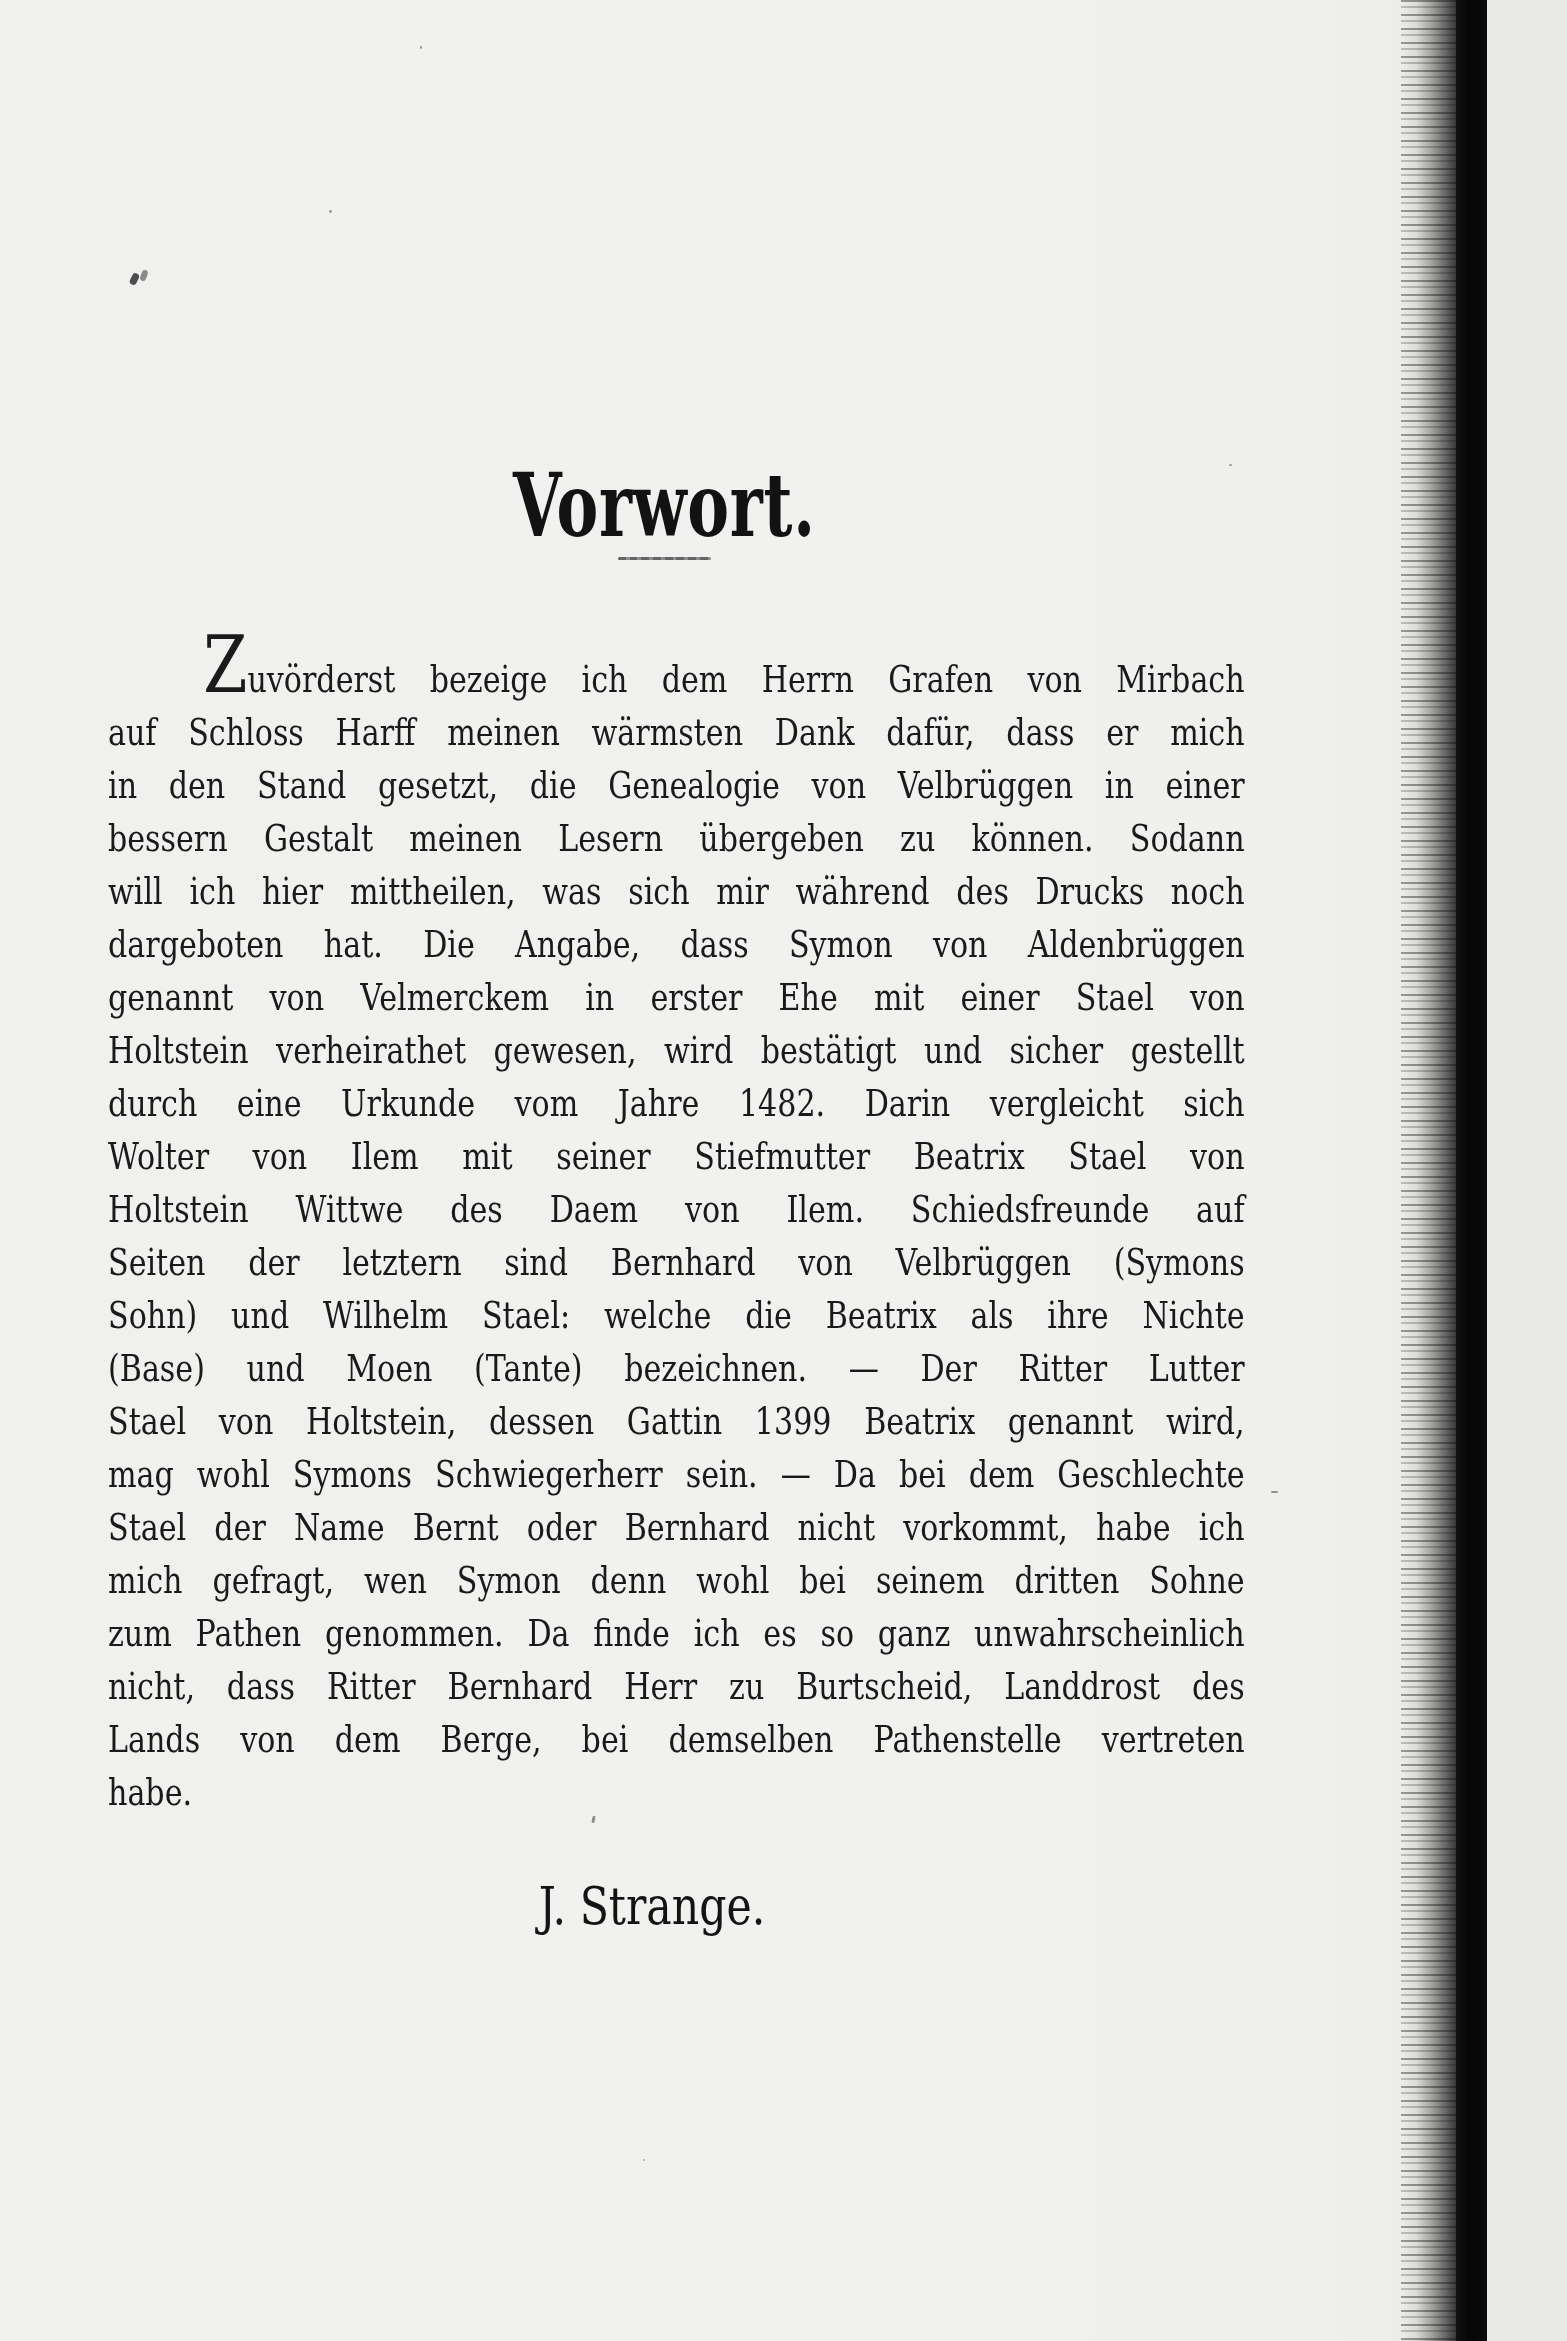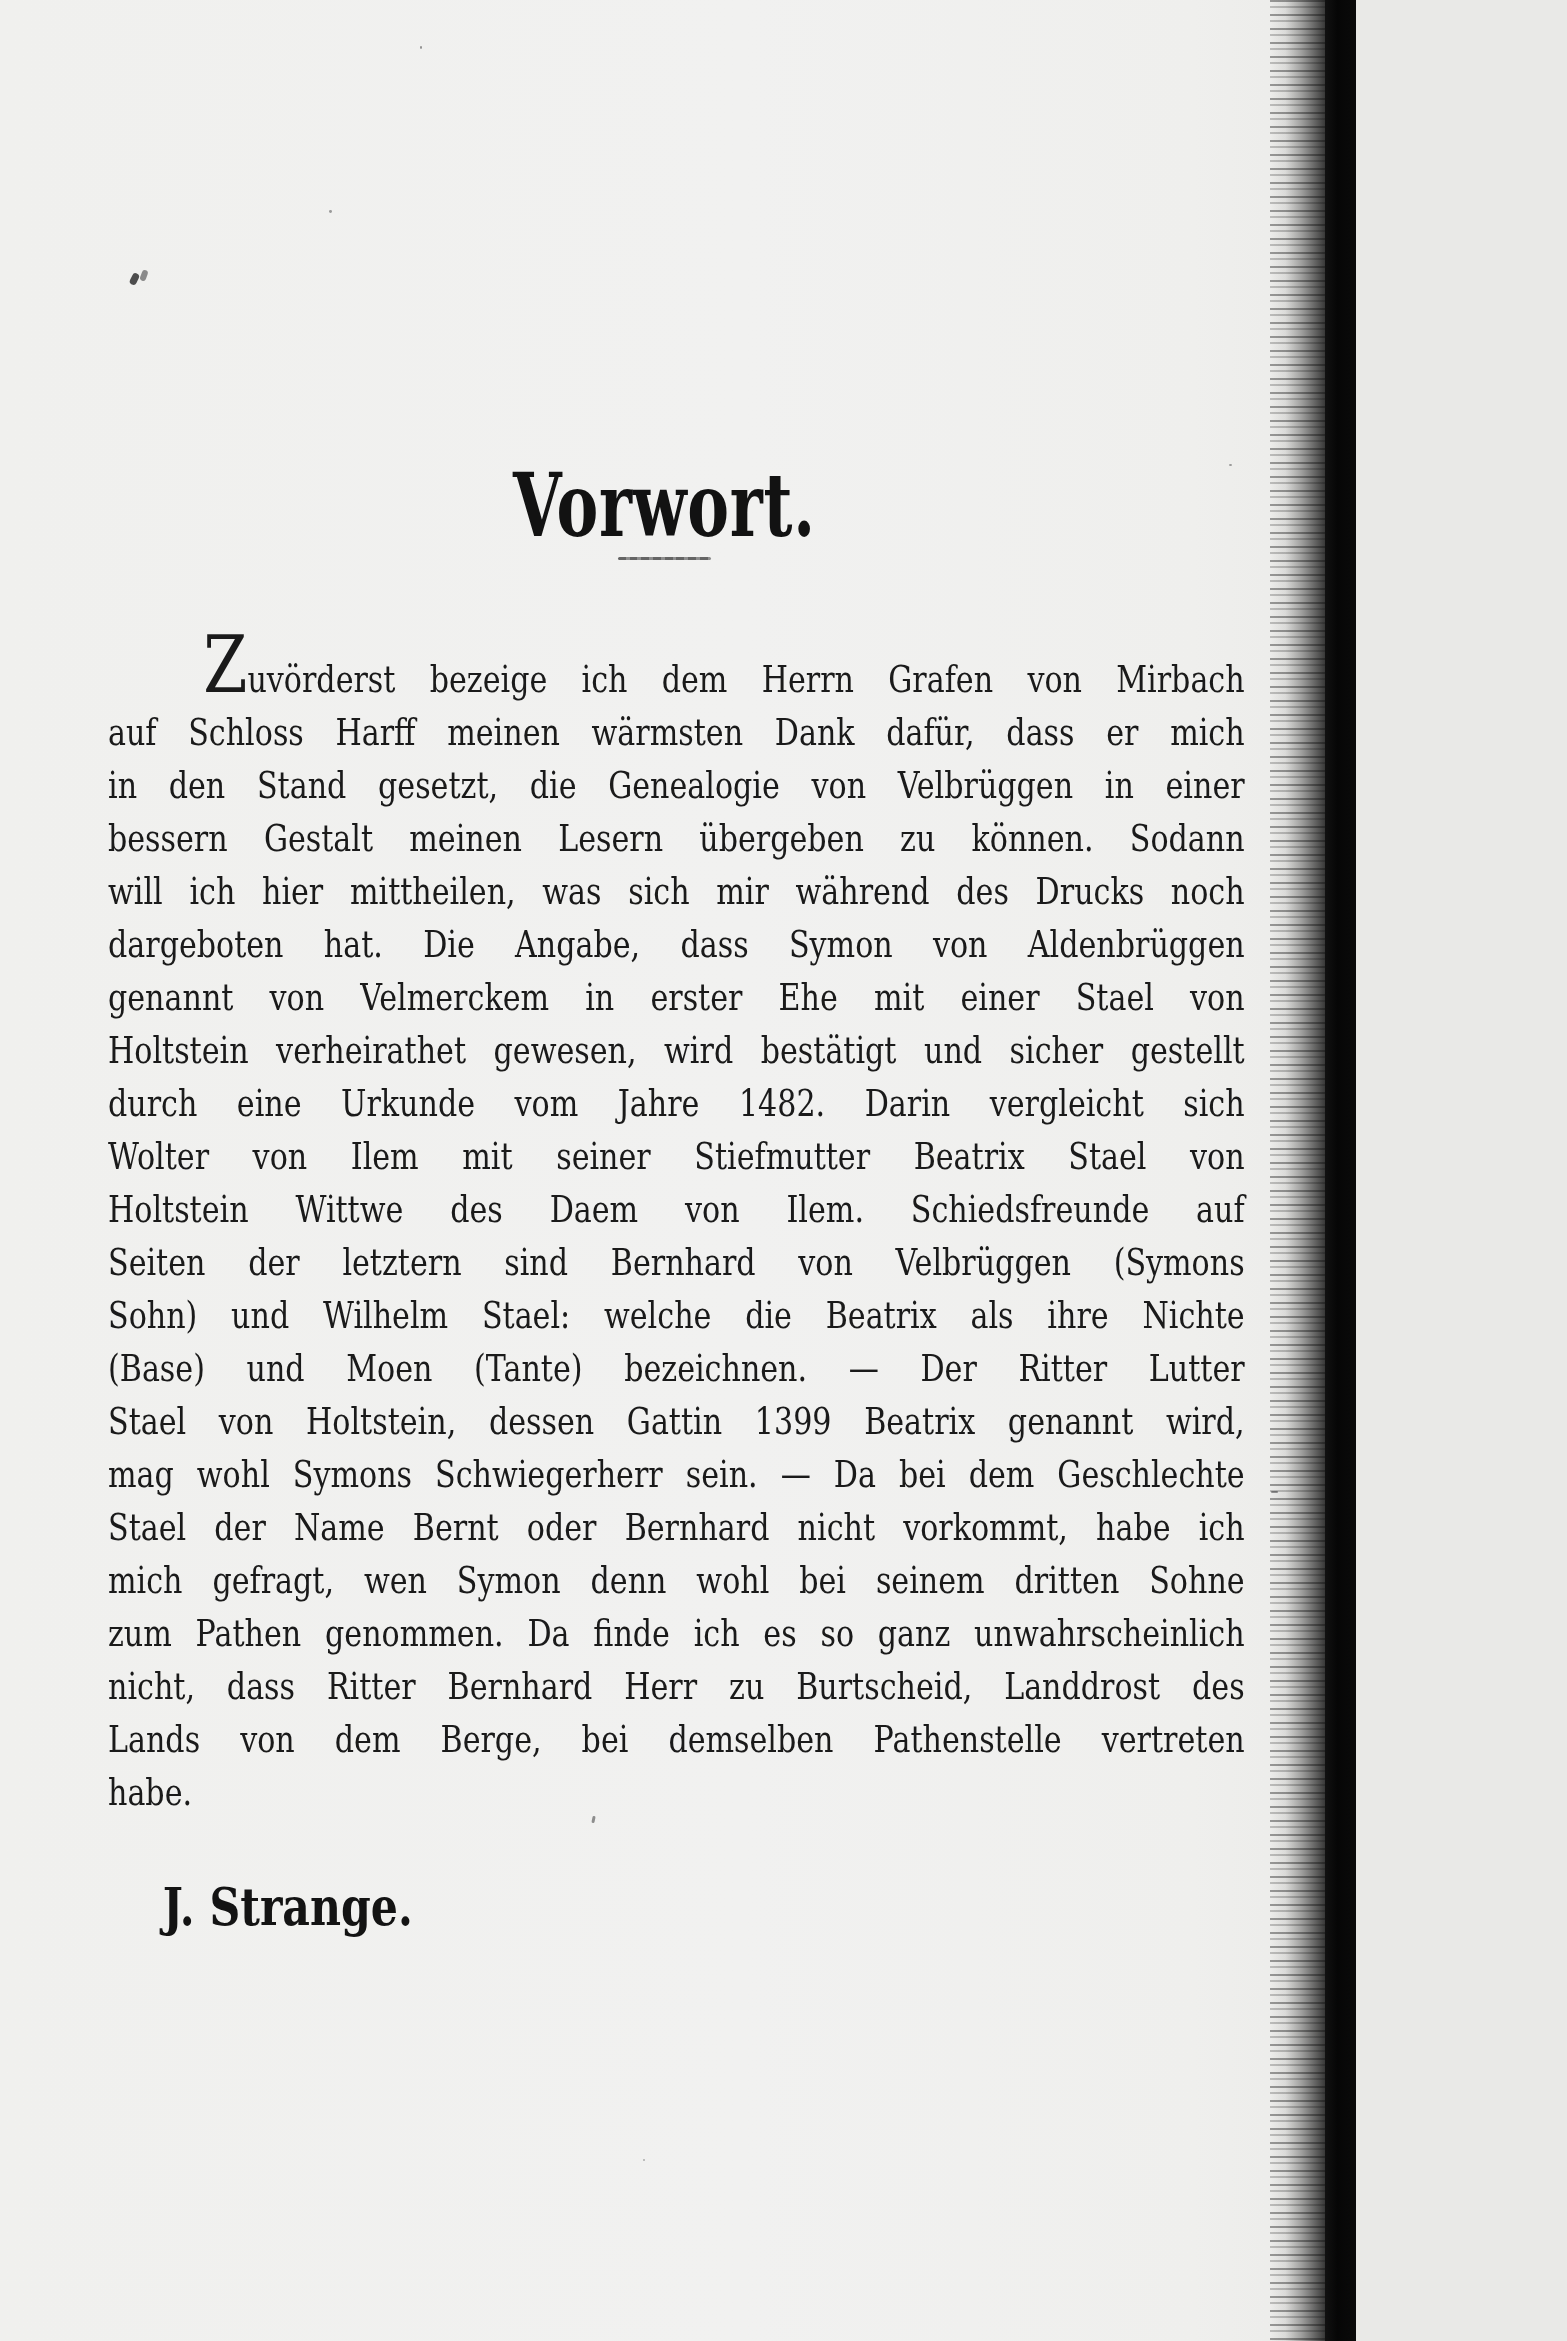--- a/index.html
+++ b/index.html
@@ -4,21 +4,21 @@
 <style>
   html,body{margin:0;padding:0;}
   body{
     width:1568px;height:2342px;
     background:#e9e9e7;
     font-family:"DejaVu Serif", serif;
     overflow:hidden;
   }
   .page{
     position:relative;
-    width:1356px;height:2342px;
+    width:1487px;height:2342px;
     background:linear-gradient(90deg,#f0f0ee 0%,#f1f1f0 55%,#efefed 88%,#ececea 96%);
     overflow:hidden;
   }
 
   
   .title{
     position:absolute;left:108px;top:404px;width:1112px;
     text-align:center;
     font-size:87px;line-height:1;
     color:#121212;
@@ -57,22 +57,22 @@
   .initial{
     font-size:78px;
     line-height:0;
     vertical-align:baseline;
     letter-spacing:0;
   }
 
   
   .signature{
     position:absolute;left:108px;top:1878px;width:1137px;
-    text-align:left;padding-right:98px;box-sizing:border-box;
-    font-size:52px;font-weight:bold;color:#131313;line-height:1.1;
+    text-align:center;padding-right:98px;box-sizing:border-box;
+    font-size:52px;font-weight:normal;color:#131313;line-height:1.1;
   }
   .signature .squeeze{
     display:inline-block;
     transform:scaleX(0.82);
     transform-origin:right top;
   }
 
   
   .smudge{position:absolute;border-radius:3.4px;}
   .smudge.a{left:131px;top:273px;width:6.8px;height:11.7px;background:#4d4d4d;transform:rotate(26deg);}

